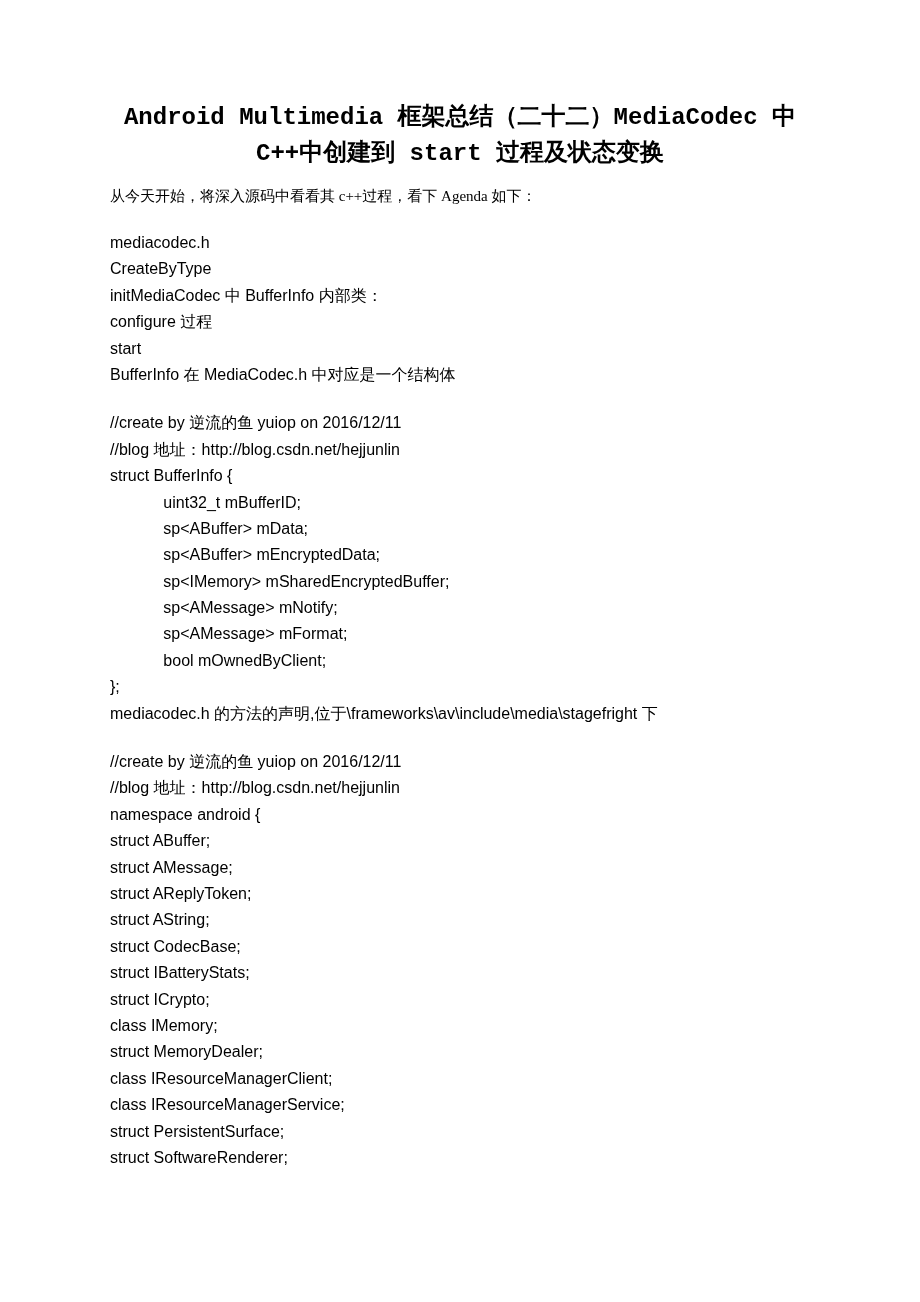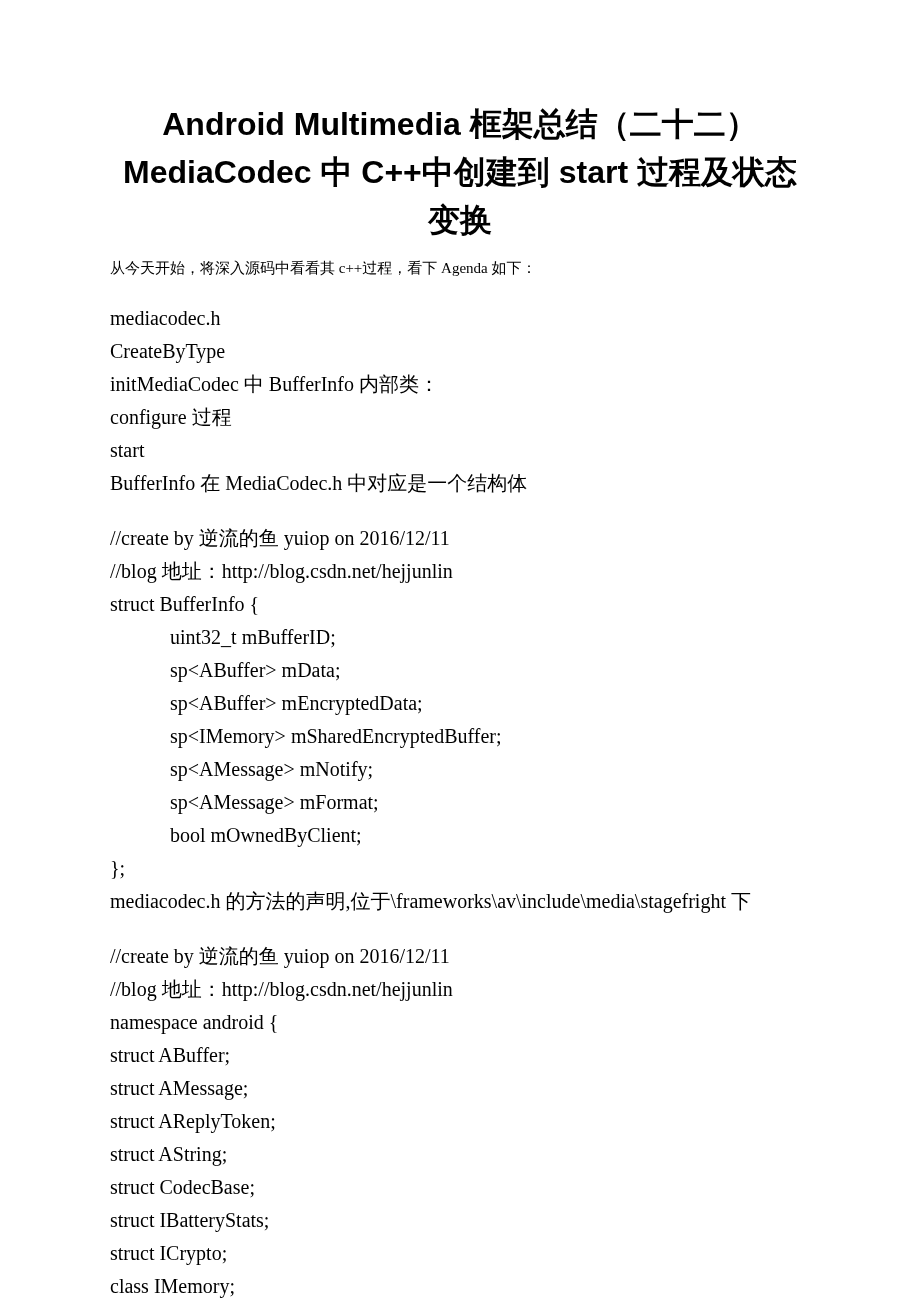--- a/index.html
+++ b/index.html
@@ -5,37 +5,37 @@
   body {
     margin: 0;
     padding: 100px 110px 60px 110px;
     background: #ffffff;
     font-family: "Times New Roman", "SimSun", serif;
     color: #000000;
     width: 920px;
     box-sizing: border-box;
   }
   h1 {
-    font-size: 32px;
+    font-size: 24px;
     font-weight: bold;
     text-align: center;
     margin: 0 0 12px 0;
     line-height: 1.5;
-    font-family: Liberation Sans, sans-serif;
+    font-family: Liberation Mono, monospace;
   }
   .intro {
     font-size: 15px;
     margin: 0 0 22px 0;
     line-height: 1.6;
   }
   .block {
-    font-size: 20px;
+    font-size: 16px;
     line-height: 1.65;
     white-space: pre;
-    font-family: Liberation Serif, serif;
+    font-family: Liberation Sans, sans-serif;
     margin: 0 0 22px 0;
   }
 </style>
 </head>
 <body>
 
 <h1>Android Multimedia 框架总结（二十二）MediaCodec 中 C++中创建到 start 过程及状态变换</h1>
 
 <p class="intro">从今天开始，将深入源码中看看其 c++过程，看下 Agenda 如下：</p>
 

